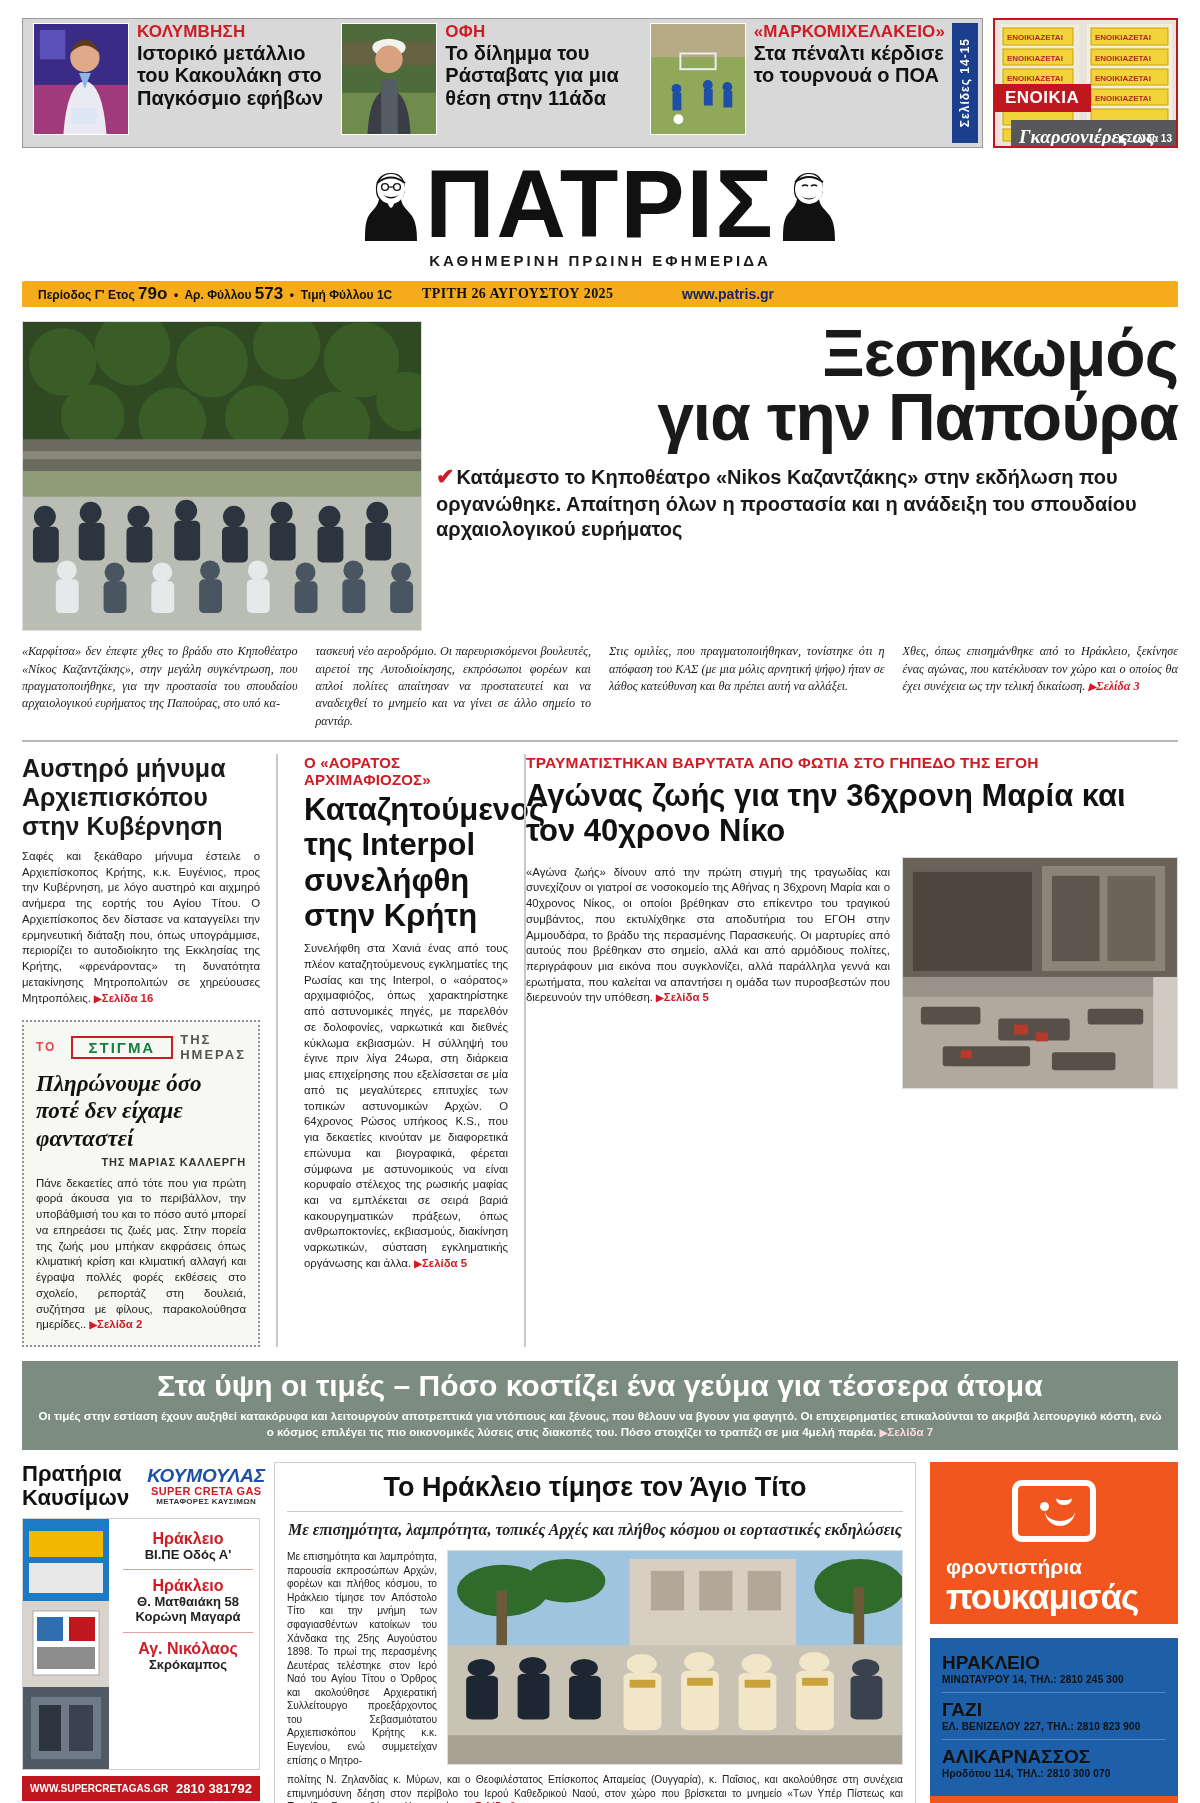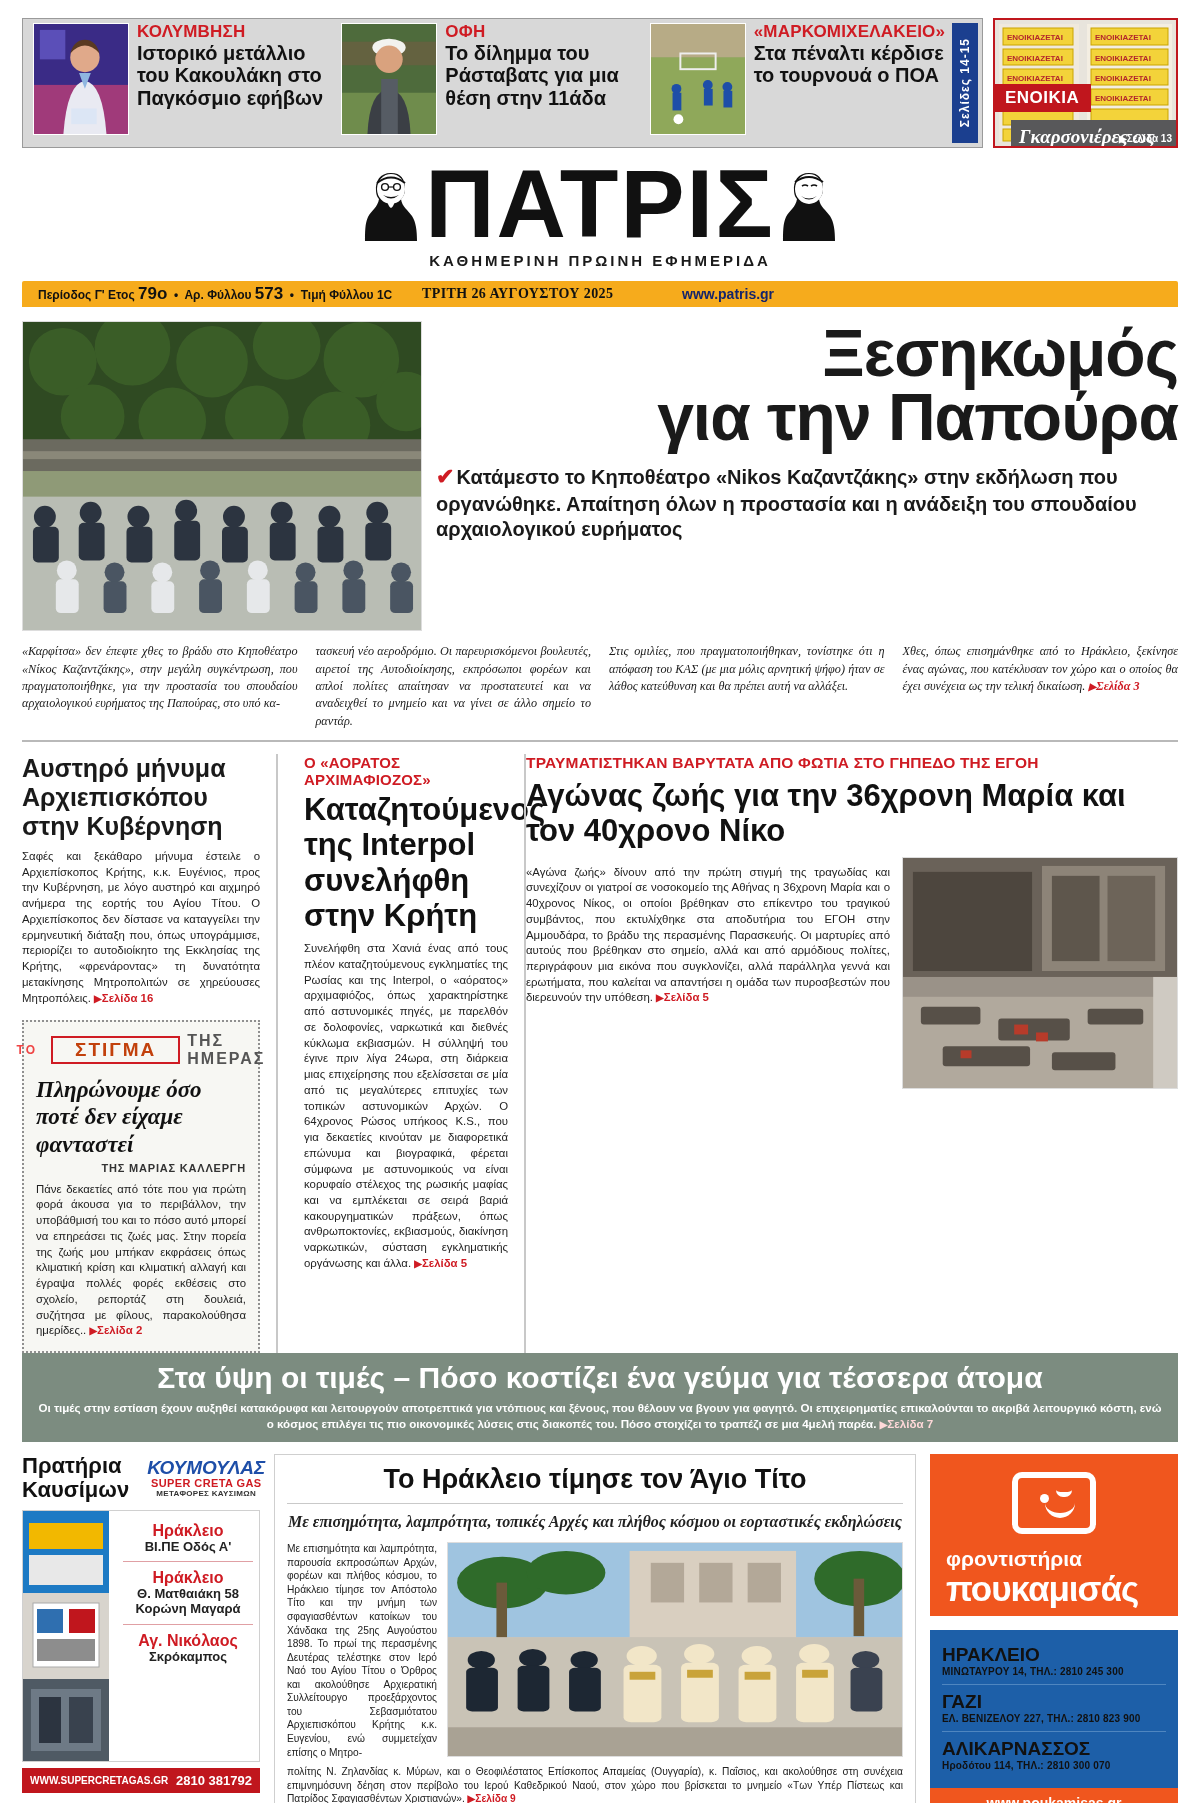--- a/index.html
+++ b/index.html
@@ -101,30 +101,30 @@
   .col3-text { flex: 1; }
   .col3-photo { width: 276px; flex: 0 0 276px; height: 232px; overflow: hidden; border: 1px solid #ddd; position: relative; }
 
   
   .stigma {
     margin-top: 14px; border: 2px dotted #8f8f8f; background: #f7f7f3; padding: 10px 12px 12px;
   }
   .stigma-head { display: flex; align-items: center; justify-content: center; gap: 7px; }
   .stigma-to { font-size: 12px; letter-spacing: 2px; font-weight: bold; color: #ef4444; }
   .pin { width: 16px; height: 22px; }
-  .stigma-word { border: 2px solid #cf1b23; padding: 1px 22px; font-size: 19px; font-weight: bold; letter-spacing: 2px; color: #c2410c; }
-  .stigma-of { font-size: 16px; letter-spacing: 2px; font-weight: bold; color: #555; }
+  .stigma-word { border: 2px solid #cf1b23; padding: 1px 16px; font-size: 15px; font-weight: bold; letter-spacing: 2px; color: #15803d; }
+  .stigma-of { font-size: 13px; letter-spacing: 2px; font-weight: bold; color: #555; }
   .stigma-title {
     font-family: "Liberation Serif", serif; font-style: italic; font-weight: bold;
     font-size: 23px; line-height: 1.18; margin-top: 8px; color: #111;
   }
   .stigma-by { text-align: right; font-size: 11px; font-weight: bold; letter-spacing: .8px; color: #333; margin-top: 4px; }
 
   
-  .prices { background: #7c8c80; color: #fff; padding: 8px 14px 10px; }
+  .prices { margin-top: 14px; background: #7c8c80; color: #fff; padding: 8px 14px 10px; }
   .prices-h { font-size: 30px; font-weight: bold; line-height: 1.1; text-align: center; }
   .prices-b { font-size: 11.6px; line-height: 1.4; margin-top: 6px; font-weight: bold; text-align: center; }
   .prices-b .pagelink { color: #ffd9d9; }
 
   
   .bottom { display: flex; gap: 14px; margin-top: 12px; }
   .b-col1 { width: 238px; flex: 0 0 238px; }
   .b-col2 { flex: 1; border: 1px solid #cfcfcf; padding: 10px 12px; }
   .b-col3 { width: 248px; flex: 0 0 248px; }
 

